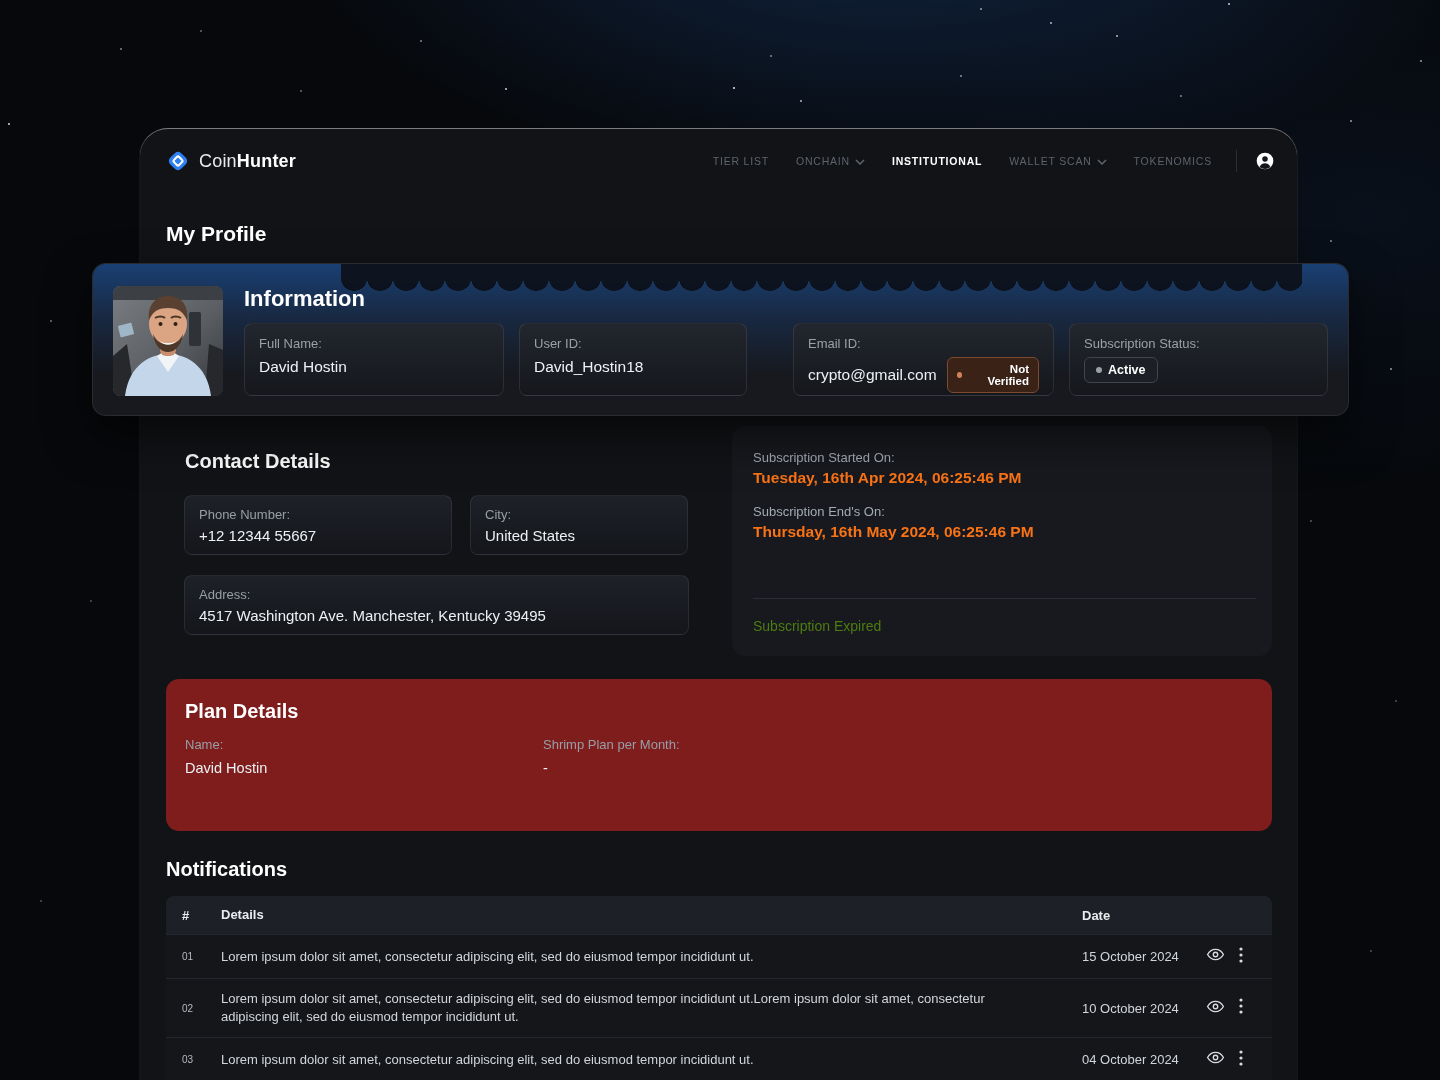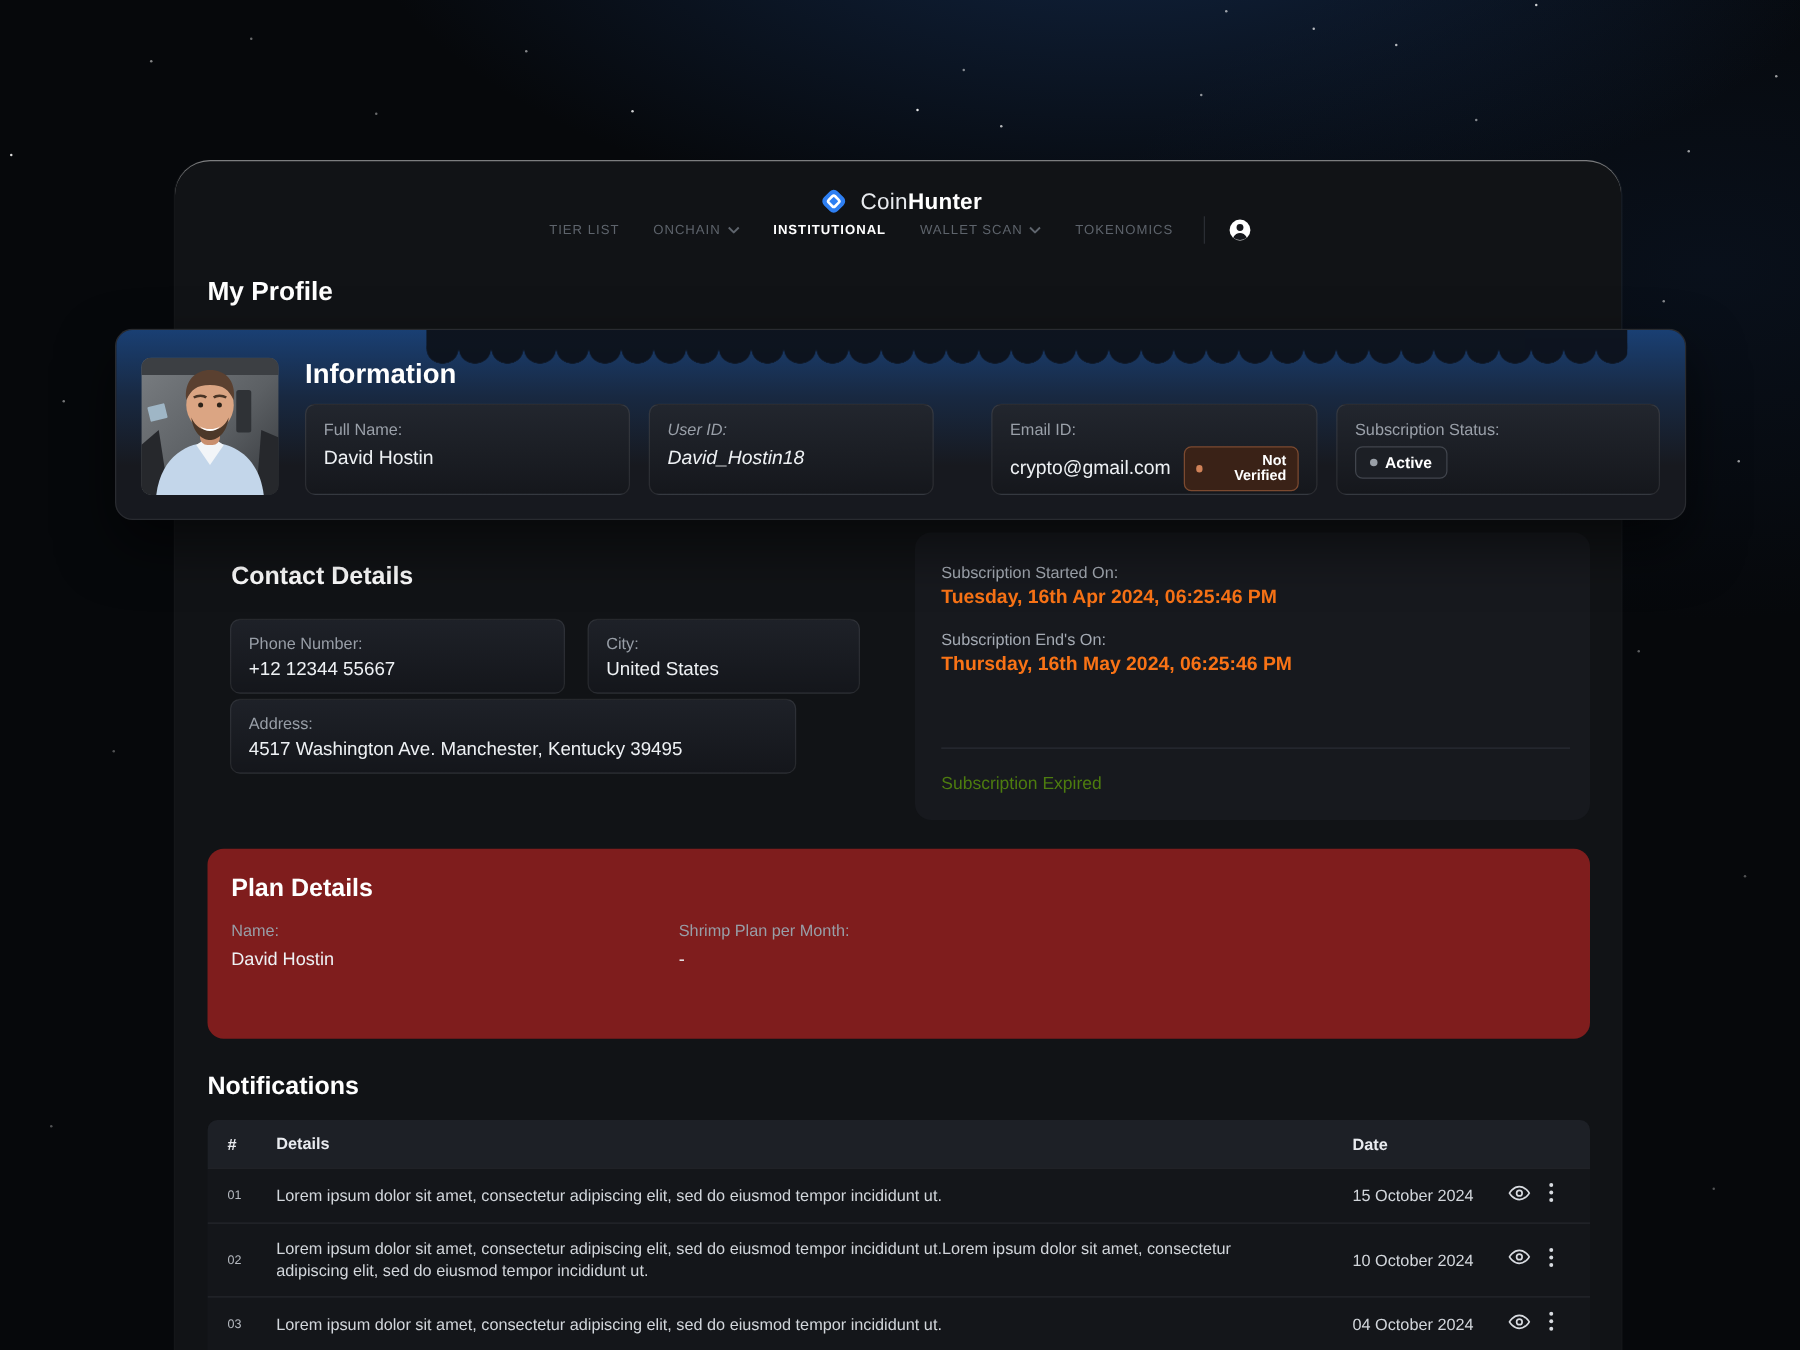--- a/index.html
+++ b/index.html
@@ -28,21 +28,21 @@
       1395px 700px rgba(255,255,255,.3), 40px 900px rgba(255,255,255,.3), 1370px 950px rgba(255,255,255,.3);
   }
 
   
   .window {
     position:absolute; left:140px; top:128px; width:1157px; height:952px;
     background:#111316; border-radius:28px 28px 0 0;
     border-top:1px solid rgba(255,255,255,.45);
     box-shadow: -1px 0 0 rgba(255,255,255,.06), 1px 0 0 rgba(255,255,255,.06);
   }
-  .win-header { display:flex; align-items:center; justify-content:space-between; padding:20px 22px 0 26px;flex-direction:column; }
+  .win-header { display:flex; align-items:center; justify-content:space-between; padding:20px 22px 0 26px; }
   .brand { display:flex; align-items:center; gap:9px; }
   .brand svg { display:block; }
   .brand-text { font-size:18px; color:#e7eaee; letter-spacing:.2px; }
   .brand-text b { color:#ffffff; font-weight:700; }
   .nav { display:flex; align-items:center; gap:27px; }
   .nav-item { display:flex; align-items:center; gap:5px; font-size:10.5px; letter-spacing:.8px;
     color:#5e646c; cursor:pointer; font-weight:500; }
   .nav-item.active { color:#ffffff; font-weight:700; }
   .nav-divider { width:1px; height:22px; background:#2a2d33; margin:0 18px 0 24px; }
   .profile-btn { width:20px; height:20px; cursor:pointer; }
@@ -66,40 +66,40 @@
     background-repeat:no-repeat, repeat-x;
     border-radius:0 0 8px 8px; opacity:.92;
   }
   .avatar-photo { position:absolute; left:20px; top:22px; width:110px; height:110px; border-radius:8px; overflow:hidden; }
   .banner-title { position:absolute; left:151px; top:22px; font-size:22px; font-weight:700; color:#fff; }
   .field-box { position:absolute; top:59px; height:73px; border-radius:8px; padding:12px 14px;
     background:linear-gradient(180deg,#22262e 0%, #15171c 100%);
     border:1px solid rgba(255,255,255,.09); }
   .fb-label { font-size:13px; color:#9aa0a9; }
   .fb-value { font-size:15.5px; color:#eef1f4; margin-top:7px; font-weight:500; }
-  .fb-1 { left:151px; width:260px; } .fb-2 { left:426px; width:228px;font-style:italic; }
+  .fb-1 { left:151px; width:260px; } .fb-2 { left:426px; width:228px; }
   .fb-3 { left:700px; width:261px; } .fb-4 { left:976px; width:259px; }
   .fb-row { display:flex; align-items:center; gap:10px; margin-top:6px; }
   .fb-row .fb-value { margin-top:0; }
   .badge { display:inline-flex; align-items:center; gap:6px; border-radius:6px; font-size:11.5px; font-weight:700; color:#fff;text-align:right; }
   .badge .dot { width:6px; height:6px; border-radius:50%; }
   .badge-warn { background:#3a2217; border:1px solid #7c4a30; padding:5px 9px; }
   .badge-ok { background:#1c1f25; border:1px solid #41454d; padding:5px 11px; font-size:12.5px; }
 
   
   .section-title { position:absolute; font-size:20px; font-weight:700; color:#fff; }
   .t-contact { left:45px; top:321px; }
   .info-box { position:absolute; border-radius:8px; padding:11px 14px;
     background:linear-gradient(180deg,#1e2128 0%, #14161b 100%);
     border:1px solid rgba(255,255,255,.08); }
   .ib-label { font-size:13px; color:#989ea7; }
   .ib-value { font-size:15px; color:#eef1f4; margin-top:5px; font-weight:500; }
   .box-phone { left:44px; top:366px; width:268px; height:60px; }
   .box-city { left:330px; top:366px; width:218px; height:60px; }
-  .box-address { left:44px; top:430px; width:453px; height:60px; }
+  .box-address { left:44px; top:446px; width:505px; height:60px; }
 
   .sub-panel { position:absolute; left:592px; top:297px; width:540px; height:230px;
     background:#17191e; border-radius:13px; }
   .sp-label { font-size:13px; color:#a4aab3; }
   .sp-value { font-size:15.5px; color:#f97316; font-weight:600; margin-top:4px; }
   .sp-g1 { position:absolute; left:21px; top:24px; }
   .sp-g2 { position:absolute; left:21px; top:78px; }
   .sp-divider { position:absolute; left:21px; right:16px; top:172px; height:1px; background:#2a2d34; }
   .sp-expired { position:absolute; left:21px; top:192px; font-size:14px; color:#4d7c0f; }
 

